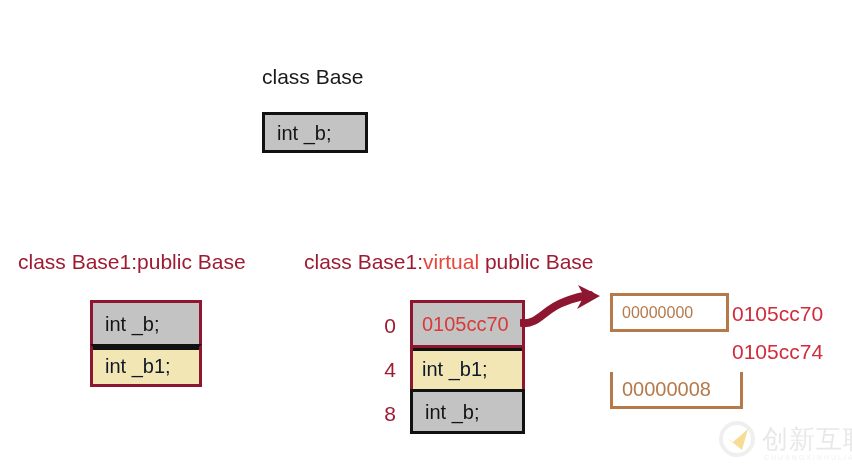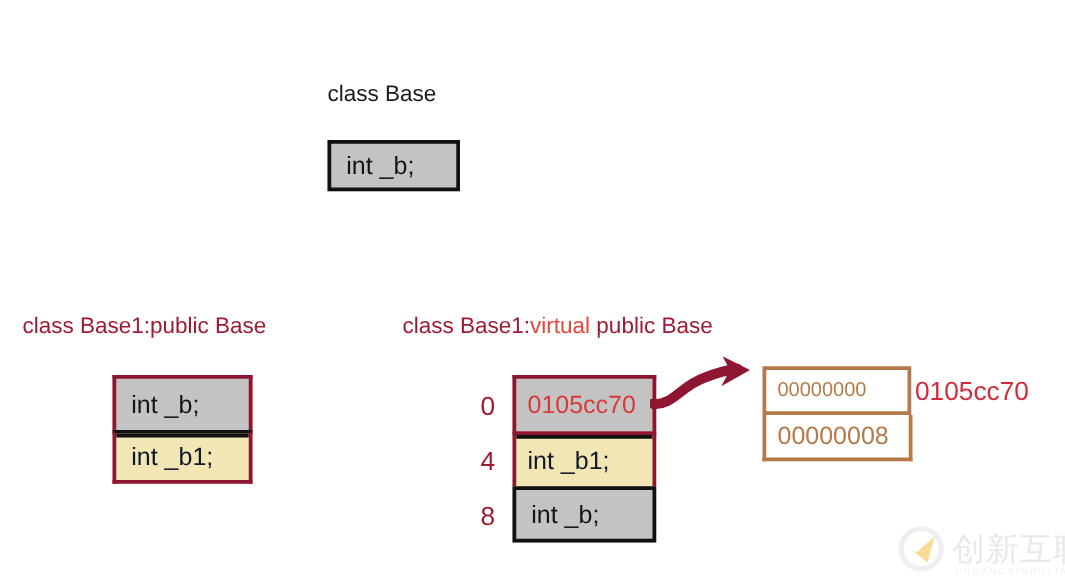--- a/index.html
+++ b/index.html
@@ -13,21 +13,21 @@
     height: 469px;
     background: #ffffff;
     overflow: hidden;
     font-family: "Liberation Sans", sans-serif;
   }
 
   .abs { position: absolute; }
 
   
   .title {
-    font-size: 18px;
+    font-size: 21px;
     line-height: 1;
     white-space: nowrap;
   }
   .title-black { color: #1a1a1a; }
   .title-darkred { color: #9e1b32; }
   .kw-virtual { color: #e8453c; }
 
   
   .cell {
     box-sizing: border-box;
@@ -110,43 +110,44 @@
     <div class="cell fill-gray bd-black txt-black" style="width:106px; height:41px;">int _b;</div>
   </div>
 
   <div class="abs title title-darkred" style="left:18px; top:251px;">class Base1:public Base</div>
 
   <div class="abs" style="left:90px; top:300px; width:112px; height:87px;">
     <div class="cell fill-gray bd-darkred-nb txt-black" style="width:112px; height:44px;">int _b;</div>
     <div class="cell fill-cream bd-darkred sep-black-top txt-darkred" style="width:112px; height:43px; border-top-color:#111111;">int _b1;</div>
   </div>
 
-  <div class="abs title title-darkred" style="left:322px; top:251px;text-align:center;"><span>class Base1:</span><span class="kw-virtual">virtual</span><span> public Base</span></div>
+  <div class="abs title title-darkred" style="left:304px; top:251px;text-align:center;"><span>class Base1:</span><span class="kw-virtual">virtual</span><span> public Base</span></div>
 
   <div class="abs offset" style="left:376px; top:315px; width:20px;">0</div>
   <div class="abs offset" style="left:376px; top:359px; width:20px;">4</div>
   <div class="abs offset" style="left:376px; top:403px; width:20px;">8</div>
 
   <div class="abs" style="left:410px; top:300px; width:115px; height:134px;">
     <div class="cell fill-gray bd-darkred-nb txt-red" style="width:115px; height:45px; padding-left:9px;">0105cc70</div>
     <div class="cell fill-cream bd-darkred-nb sep-black-top txt-darkred" style="width:115px; height:44px; padding-left:9px;">int _b1;</div>
     <div class="cell fill-gray bd-black txt-black" style="width:115px; height:45px; padding-left:12px;">int _b;</div>
   </div>
 
   <svg class="abs arrow" style="left:520px; top:285px; width:90px; height:60px;" viewBox="0 0 90 60">
     <path d="M2,38 C18,40 24,24 44,17 C54,13 62,11 70,10" fill="none" stroke="#8e1630" stroke-width="8" stroke-linecap="round"></path>
     <path d="M58,0 L80,11 L57,24 L64,11 Z" fill="#8e1630"></path>
   </svg>
 
   <div class="abs" style="left:610px; top:293px; width:119px; height:76px;">
     <div class="cell fill-white bd-brown txt-brown" style="width:119px; height:39px; padding-left:9px; font-size:16px;">00000000</div>
-    <div class="cell fill-white bd-brown-nt txt-brown" style="width:120px; height:37px; padding-left:9px; font-size:20px;">00000008</div>
+    <div class="cell fill-white bd-brown-nt txt-brown" style="width:133px; height:37px; padding-left:9px; font-size:20px;margin-top:40px;">00000008</div>
   </div>
 
   <div class="abs addr-label" style="left:732px; top:303px;">0105cc70</div>
+  <div class="abs addr-label" style="left:732px; top:341px;">0105cc74</div>
 
   <div class="abs watermark" style="left:718px; top:420px;">
     <svg width="38" height="38" viewBox="0 0 38 38">
       <circle cx="19" cy="19" r="16" fill="none" stroke="#e2e2e2" stroke-width="4"></circle>
       <path d="M30,9 L15,22 L9,18 L24,30 Z" fill="#f0c040"></path>
     </svg>
     <span class="wm-text">创新互联</span>
     <span class="wm-sub">CHUANGXINHULIAN</span>
   </div>
 

